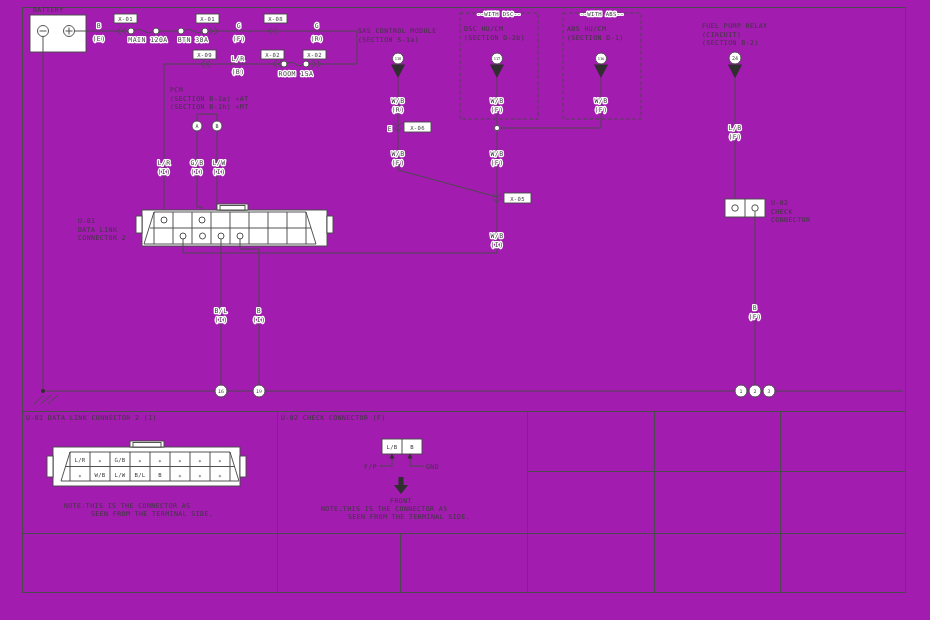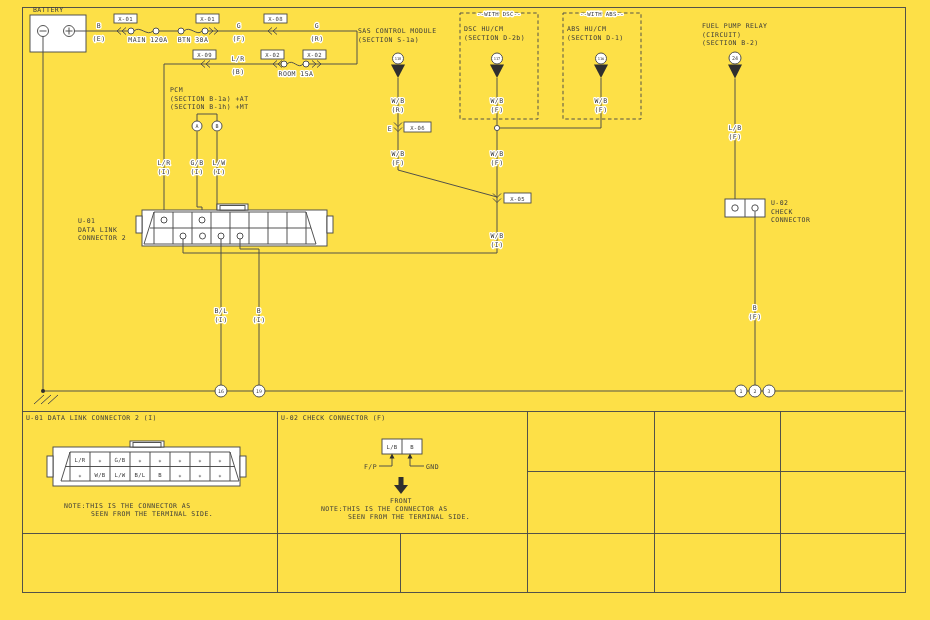--- a/index.html
+++ b/index.html
@@ -1,16 +1,16 @@
 <!DOCTYPE html>
 <html><head>
 <meta charset="utf-8">
 <style>
   html,body{margin:0;padding:0;background:#ffffff;}
-  .page{width:930px;height:620px;background:#fde047;position:relative;overflow:hidden;}
+  .page{width:930px;height:620px;background:#a21caf;position:relative;overflow:hidden;}
   svg{display:block;}
   svg text{
     font-family:"DejaVu Sans Mono","Liberation Mono",monospace;
     fill:#3a3a3a;
   }
   .t{font-size:6.5px;letter-spacing:0.45px;}
   .ts{font-size:5.6px;letter-spacing:0.3px;}
   .tp{font-size:5px;letter-spacing:0;}
   .tn{font-size:3.7px;letter-spacing:0;}
   .tg{font-size:4.8px;letter-spacing:0;}

